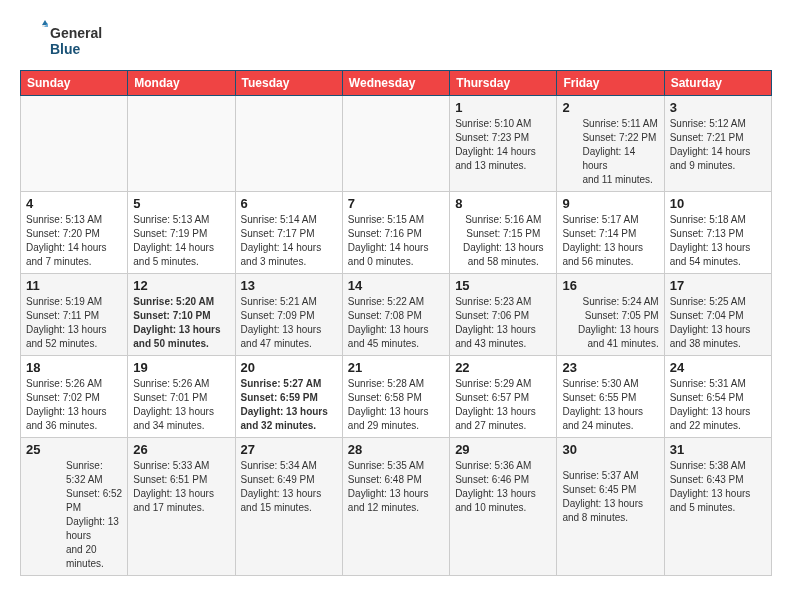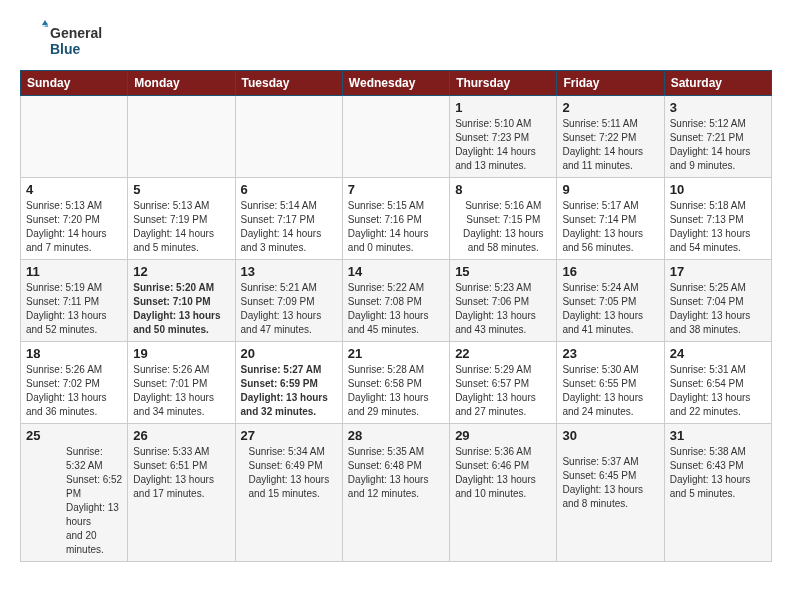--- a/index.html
+++ b/index.html
@@ -32,21 +32,21 @@
     .location-title {
       font-size: 18px;
       color: #444;
     }
     table {
       width: 100%;
       border-collapse: collapse;
       table-layout: fixed;
     }
     thead tr th {
-      background-color: #7f1d1d;
+      background-color: #ef4444;
       color: #fff;
       font-size: 12px;
       font-weight: bold;
       text-align: left;
       padding: 5px 6px;
       border: 1px solid #1a5276;
     }
     tbody tr {
       background: #fff;
     }
@@ -116,21 +116,21 @@
         <td class="empty-cell"></td>
         <td>
           <span class="day-num">1</span>
           <div class="cell-info" style="white-space: pre-line;">Sunrise: 5:10 AM
 Sunset: 7:23 PM
 Daylight: 14 hours
 and 13 minutes.</div>
         </td>
         <td>
           <span class="day-num">2</span>
-          <div class="cell-info" style="white-space: pre-line;">Sunrise: 5:11 AM
+          <div class="cell-info" style="white-space: pre-line; margin-left: 20px;">Sunrise: 5:11 AM
 Sunset: 7:22 PM
 Daylight: 14 hours
 and 11 minutes.</div>
         </td>
         <td>
           <span class="day-num">3</span>
           <div class="cell-info" style="white-space: pre-line;">Sunrise: 5:12 AM
 Sunset: 7:21 PM
 Daylight: 14 hours
 and 9 minutes.</div>
@@ -218,21 +218,21 @@
         </td>
         <td>
           <span class="day-num">15</span>
           <div class="cell-info" style="white-space: pre-line;">Sunrise: 5:23 AM
 Sunset: 7:06 PM
 Daylight: 13 hours
 and 43 minutes.</div>
         </td>
         <td>
           <span class="day-num">16</span>
-          <div class="cell-info" style="white-space: pre-line;">Sunrise: 5:24 AM
+          <div class="cell-info" style="white-space: pre-line; text-align: right;">Sunrise: 5:24 AM
 Sunset: 7:05 PM
 Daylight: 13 hours
 and 41 minutes.</div>
         </td>
         <td>
           <span class="day-num">17</span>
           <div class="cell-info" style="white-space: pre-line;">Sunrise: 5:25 AM
 Sunset: 7:04 PM
 Daylight: 13 hours
 and 38 minutes.</div>
@@ -299,21 +299,21 @@
         </td>
         <td>
           <span class="day-num">26</span>
           <div class="cell-info" style="white-space: pre-line;">Sunrise: 5:33 AM
 Sunset: 6:51 PM
 Daylight: 13 hours
 and 17 minutes.</div>
         </td>
         <td>
           <span class="day-num">27</span>
-          <div class="cell-info" style="white-space: pre-line; margin-left: 8px;">Sunrise: 5:34 AM
+          <div class="cell-info" style="white-space: pre-line;">Sunrise: 5:34 AM
 Sunset: 6:49 PM
 Daylight: 13 hours
 and 15 minutes.</div>
         </td>
         <td>
           <span class="day-num">28</span>
           <div class="cell-info" style="white-space: pre-line;">Sunrise: 5:35 AM
 Sunset: 6:48 PM
 Daylight: 13 hours
 and 12 minutes.</div>

